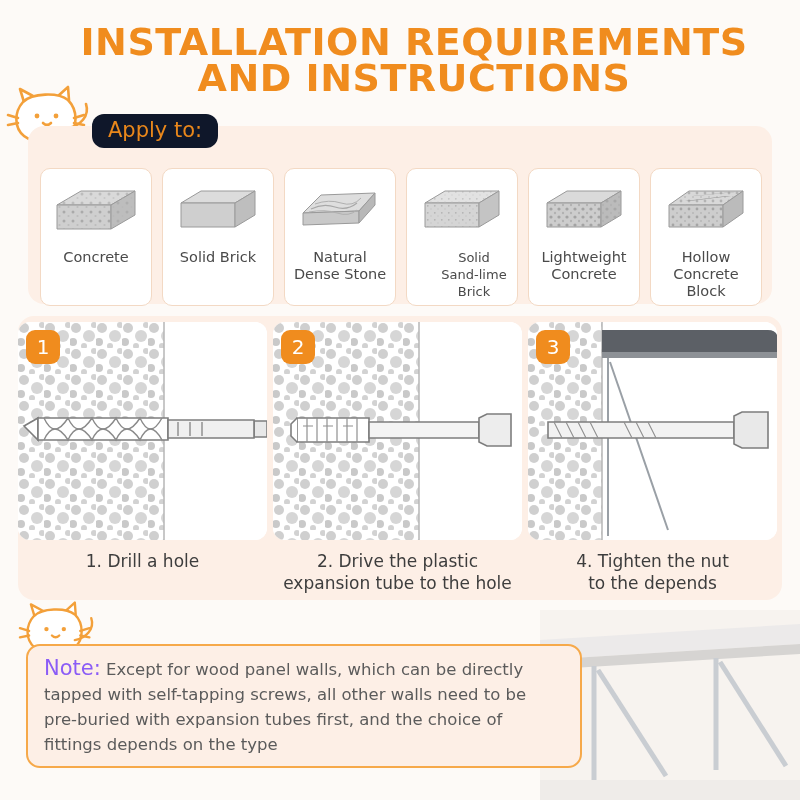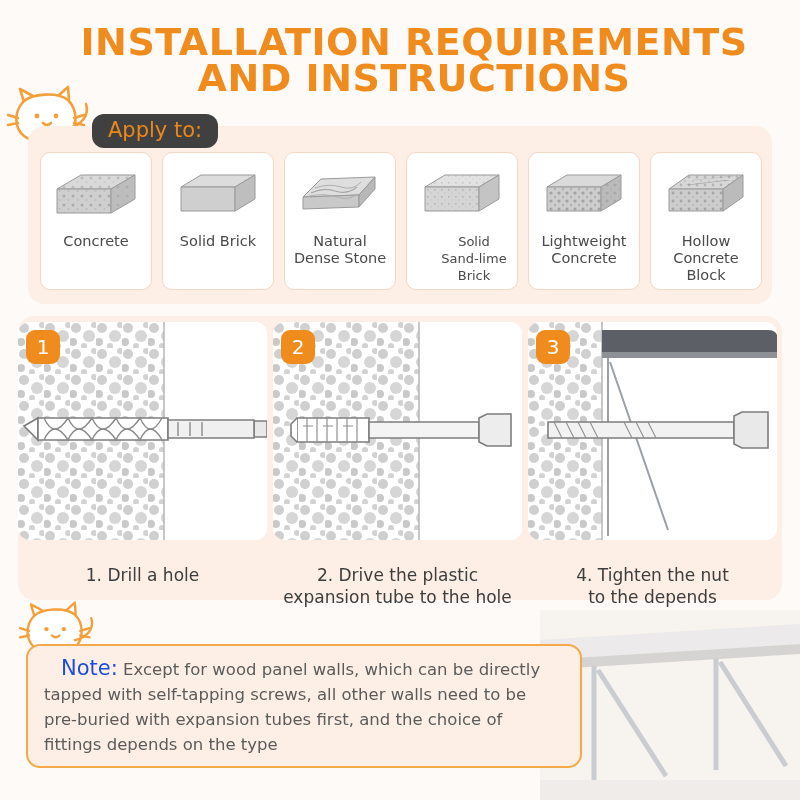--- a/index.html
+++ b/index.html
@@ -39,31 +39,31 @@
   .apply-panel {
     position: absolute;
     left: 28px; top: 126px;
     width: 744px; height: 178px;
     background: #fdefe6;
     border-radius: 16px;
   }
   .apply-label {
     position: absolute;
     left: 92px; top: 114px;
-    background: #404040;
+    background: #0f172a;
     color: #e9871b;
     font-size: 21px;
     padding: 4px 16px 6px 16px;
     border-radius: 12px;
     z-index: 5;
     font-family: "DejaVu Sans", sans-serif;
   }
   .material-row {
     position: absolute;
-    left: 40px; top: 152px;
+    left: 40px; top: 168px;
     width: 724px;
     display: flex;
     gap: 10px;
   }
   .material-card {
     width: 112px; height: 138px;
     background: #ffffff;
     border: 1px solid #f3d9c4;
     border-radius: 10px;
     display: flex;
@@ -120,21 +120,21 @@
     color: #ffffff;
     border-radius: 9px;
     font-size: 20px;
     display: flex;
     align-items: center;
     justify-content: center;
     z-index: 6;
     font-family: "DejaVu Sans", sans-serif;
   }
   .step-caption {
-    margin-top: 24px;
+    margin-top: 10px;
     text-align: center;
     color: #3d3d3d;
     font-size: 17px;
     line-height: 22px;
     width: 240px;
     font-family: "DejaVu Sans", sans-serif;
   }
 
   
   .note-panel {
@@ -146,23 +146,22 @@
     border-radius: 14px;
     padding: 10px 16px 0 16px;
   }
   .note-text {
     color: #5b5b5b;
     font-size: 16.5px;
     line-height: 25px;
     font-family: "DejaVu Sans", sans-serif;
   }
   .note-label {
-    color: #1d4ed8;
+    color: #8b5cf6;
     font-size: 21px;
-    margin-left: 17px;
   }
 
   
   .shelf-photo {
     position: absolute;
     right: 0; bottom: 0;
     width: 260px; height: 190px;
     overflow: hidden;
   }
 </style>

